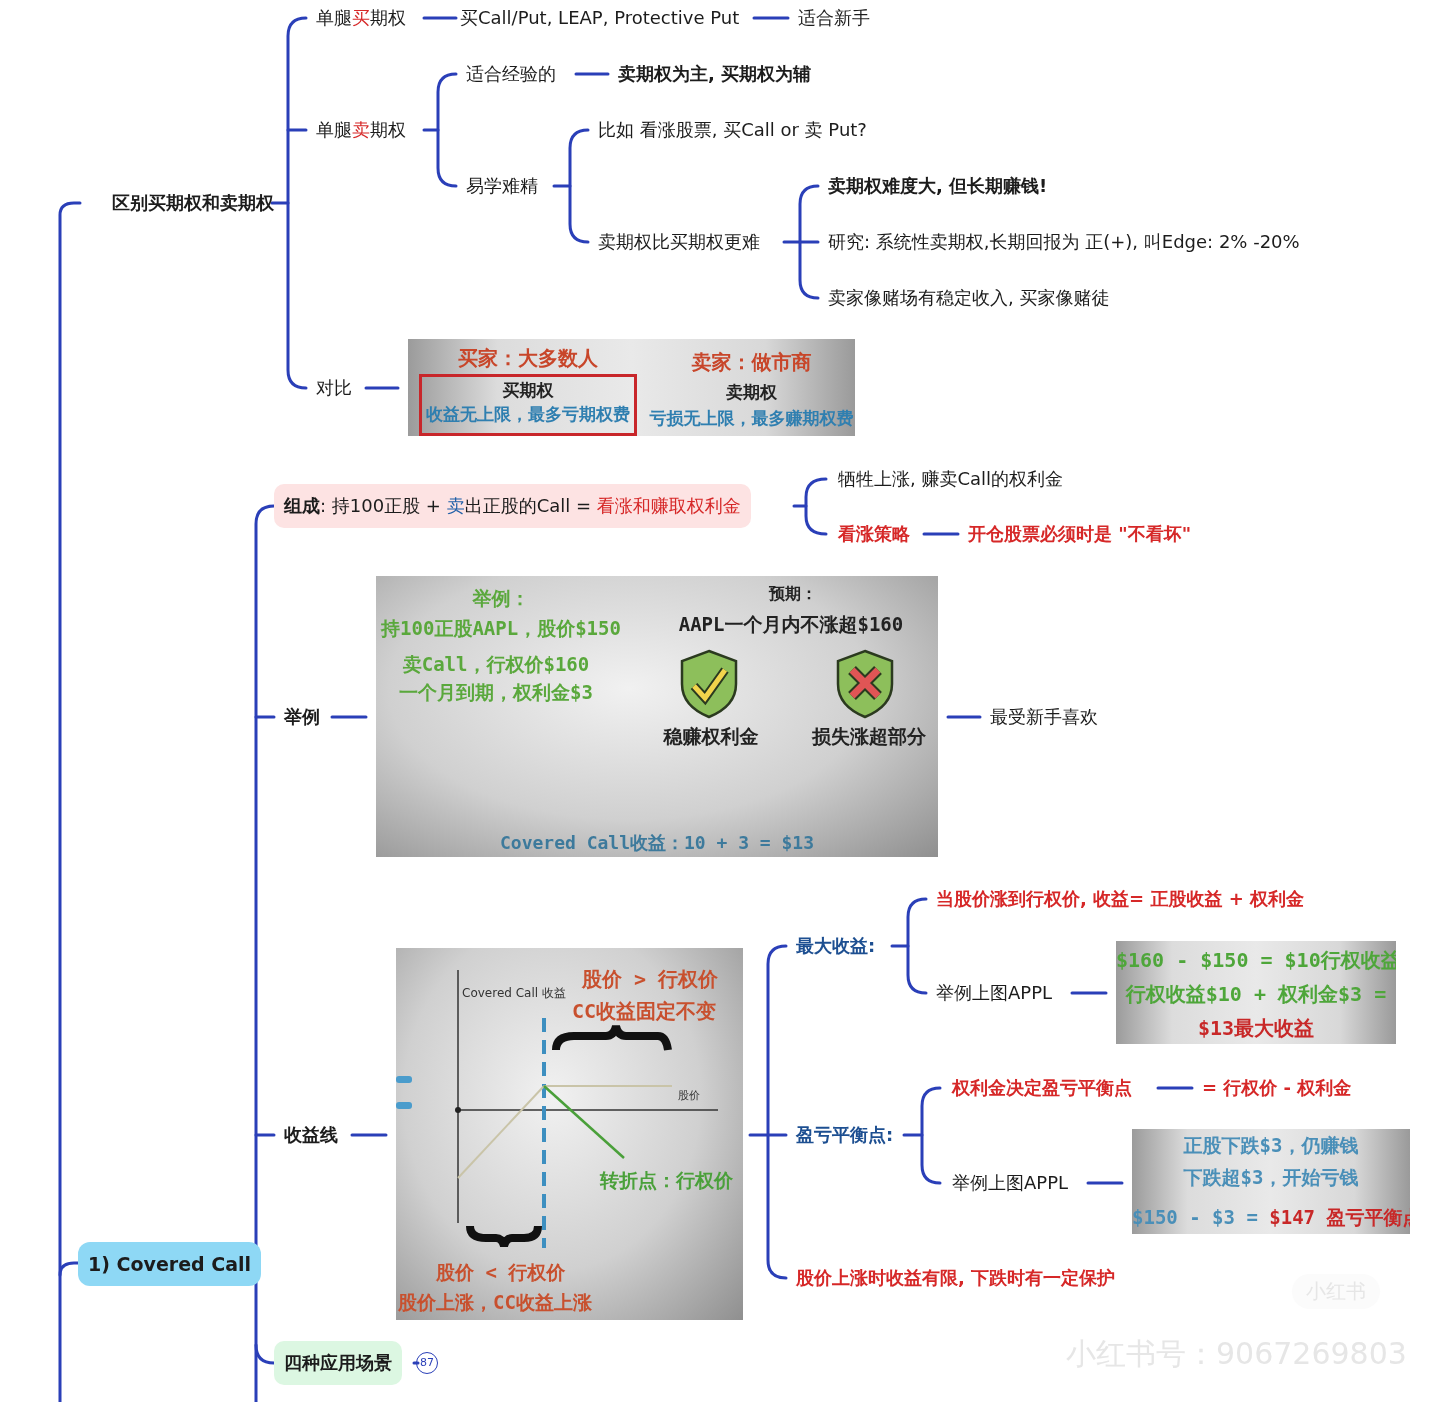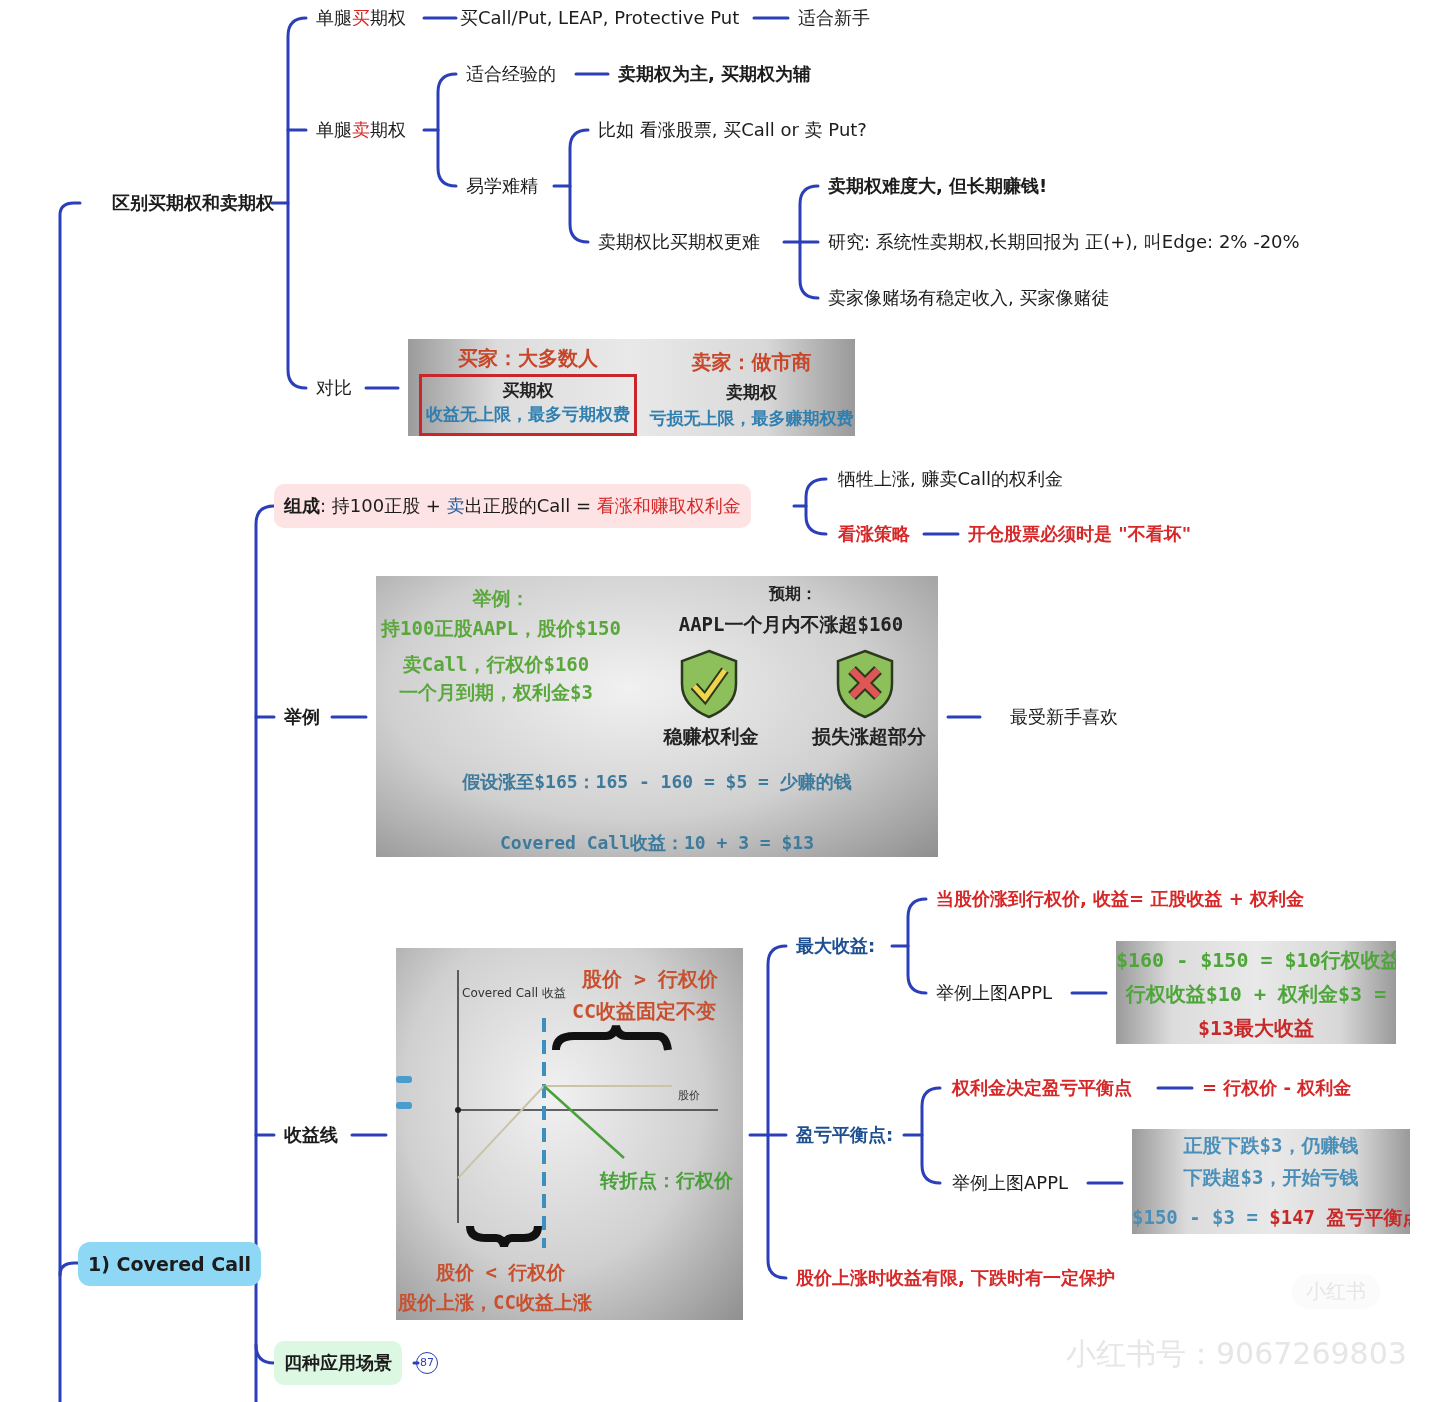--- a/index.html
+++ b/index.html
@@ -99,41 +99,40 @@
 </div>
 
 <div class="pill pill-cyan" style="left:78px;top:1242px;">1) Covered Call</div>
 
 <div class="pill pill-pink" style="left:274px;top:484px;"><span class="b">组成</span><span>: 持100正股 + </span><span class="blue">卖</span><span>出正股的Call = </span><span class="red">看涨和赚取权利金</span></div>
 <div class="t" style="left:838px;top:468px;">牺牲上涨, 赚卖Call的权利金</div>
 <div class="t red b" style="left:838px;top:523px;">看涨策略</div>
 <div class="t red b" style="left:968px;top:523px;">开仓股票必须时是 "不看坏"</div>
 
 <div class="t b" style="left:284px;top:706px;">举例</div>
-<div class="t" style="left:990px;top:706px;margin-left:20px;">最受新手喜欢</div>
+<div class="t" style="left:990px;top:706px;">最受新手喜欢</div>
 <div class="img grad2" style="left:376px;top:576px;width:562px;height:281px;">
   <div class="imgtxt" style="left:0;top:10px;width:250px;font-size:19px;color:#5aa83c;">举例：</div>
   <div class="imgtxt" style="left:0;top:40px;width:250px;font-size:19px;color:#5aa83c;">持100正股AAPL，股价$150</div>
   <div class="imgtxt" style="left:0;top:76px;width:240px;font-size:19px;color:#5aa83c;">卖Call，行权价$160</div>
   <div class="imgtxt" style="left:0;top:104px;width:240px;font-size:19px;color:#5aa83c;">一个月到期，权利金$3</div>
   <div class="imgtxt" style="left:292px;top:8px;width:250px;font-size:16px;color:#222;">预期：</div>
   <div class="imgtxt" style="left:290px;top:36px;width:250px;font-size:19px;color:#222;">AAPL一个月内不涨超$160</div>
   <svg style="position:absolute;left:302px;top:72px;" width="62" height="72">
     <path d="M31 3 L58 13 L58 36 Q58 58 31 69 Q4 58 4 36 L4 13 Z" fill="#8dbf5b" stroke="#2b3a1f" stroke-width="2.5"></path>
     <path d="M16 38 L27 50 L47 22" stroke="#2b3a1f" stroke-width="9" fill="none"></path>
     <path d="M16 38 L27 50 L47 22" stroke="#f2d44c" stroke-width="5" fill="none"></path>
   </svg>
   <svg style="position:absolute;left:458px;top:72px;" width="62" height="72">
     <path d="M31 3 L58 13 L58 36 Q58 58 31 69 Q4 58 4 36 L4 13 Z" fill="#8dbf5b" stroke="#2b3a1f" stroke-width="2.5"></path>
     <path d="M18 22 L44 48 M44 22 L18 48" stroke="#2b3a1f" stroke-width="11" fill="none"></path>
     <path d="M18 22 L44 48 M44 22 L18 48" stroke="#e05555" stroke-width="7" fill="none"></path>
   </svg>
   <div class="imgtxt" style="left:270px;top:148px;width:130px;font-size:19px;color:#222;">稳赚权利金</div>
   <div class="imgtxt" style="left:428px;top:148px;width:130px;font-size:19px;color:#222;">损失涨超部分</div>
-  <div class="imgtxt" style="left:0;top:194px;width:562px;font-size:18px;color:#3d7a9c;">假设涨至$165：165 - 160 = $5 = 少赚的钱</div>
   <div class="imgtxt" style="left:0;top:255px;width:562px;font-size:18px;color:#3d7a9c;">Covered Call收益：10 + 3 = $13</div>
 </div>
 
 <div class="t b" style="left:284px;top:1124px;">收益线</div>
 <div class="img grad2" style="left:396px;top:948px;width:347px;height:372px;">
   <svg style="position:absolute;left:0;top:0;" width="347" height="372">
     <rect x="0" y="128" width="16" height="7" rx="3" fill="#4a9ccc"></rect>
     <rect x="0" y="154" width="16" height="7" rx="3" fill="#4a9ccc"></rect>
     <line x1="62" y1="22" x2="62" y2="275" stroke="#333" stroke-width="1.5"></line>
     <line x1="62" y1="162" x2="322" y2="162" stroke="#333" stroke-width="1.5"></line>

